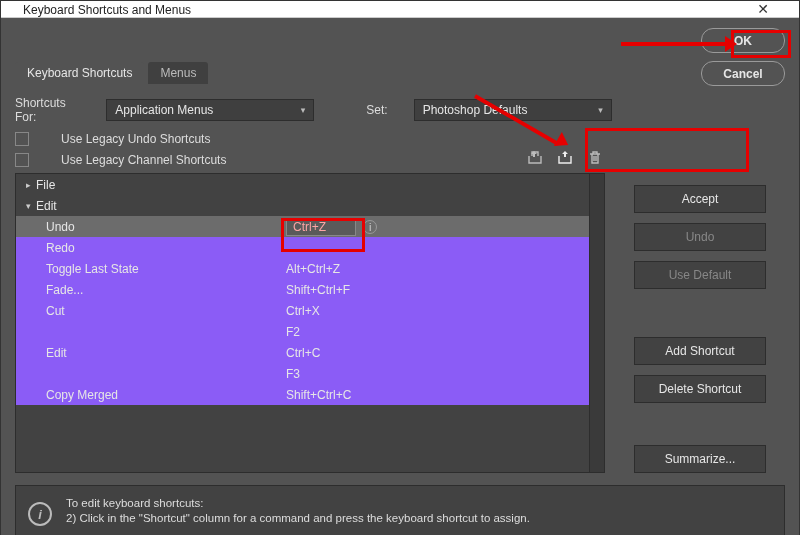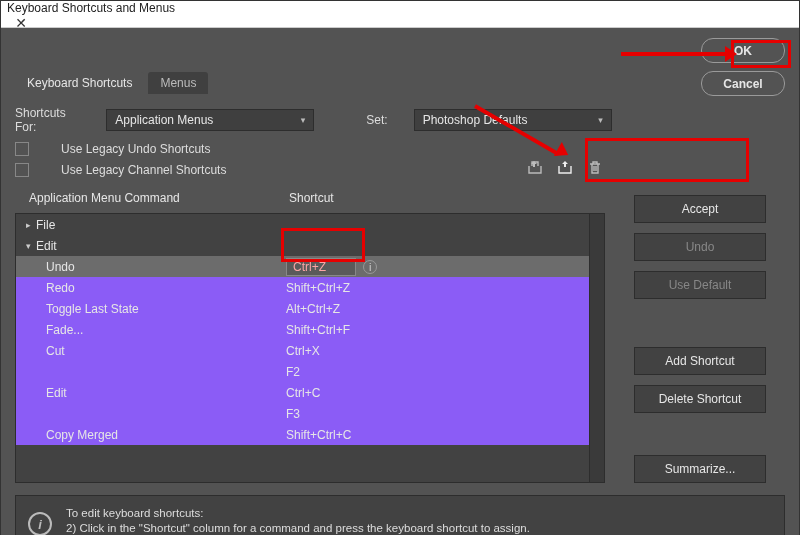--- a/index.html
+++ b/index.html
@@ -16,26 +16,25 @@
     height: 535px;
     box-sizing: border-box;
     border: 1px solid #333;
     display: flex;
     flex-direction: column;
   }
   .titlebar {
     height: 26px;
     background: #fff;
     display: flex;
-    align-items: flex-start;
-    padding: 0 6px;
+    align-items: flex-end;
+    padding: 0 22px;
     font-size: 12px;
     color: #222;
     border-bottom: 1px solid #ccc;
-    flex-direction: column;
   }
   .titlebar .spacer { flex: 1; }
   .close-x {
     width: 28px;
     text-align: center;
     font-size: 14px;
     color: #333;
   }
   .body {
     flex: 1;
@@ -327,24 +326,20 @@
         <span>
           <svg width="16" height="16" viewBox="0 0 16 16">
               <path fill="none" stroke="#bbb" stroke-width="1.4" d="M3 4h10M5 4v9h6V4M6 4V2h4v2M7 6v5M9 6v5"></path>
             </svg>
         </span>
       </span>
     </div>
 
     <div class="mainrow">
       <div style="flex:1;display:flex;flex-direction:column;min-height:0;">
-        <div class="coltitles">
-          <div class="colcmd">Application Menu Command</div>
-          <div class="colsc">Shortcut</div>
-        </div>
         <div class="listpanel">
           <div class="listwrap">
             <div class="list">
               <div class="grouprow">
                 <span class="chev">▸</span>
                 <span>File</span>
               </div>
               <div class="grouprow">
                 <span class="chev">▾</span>
                 <span>Edit</span>
@@ -352,21 +347,20 @@
 
               <div class="cmdrow sel">
                 <span class="cmdname">Undo</span>
                 <span class="cmdshort">
                   <span class="editbox">Ctrl+Z</span>
                   <span style="margin-left:4px;color:#ccc;font-size:11px;border:1px solid #999;border-radius:50%;width:12px;height:12px;display:inline-flex;align-items:center;justify-content:center;">i</span>
                 </span>
               </div>
               <div class="cmdrow">
                 <span class="cmdname">Redo</span>
-                <span class="cmdshort">Shift+Ctrl+Z</span>
               </div>
               <div class="cmdrow">
                 <span class="cmdname">Toggle Last State</span>
                 <span class="cmdshort">Alt+Ctrl+Z</span>
               </div>
               <div class="cmdrow">
                 <span class="cmdname">Fade...</span>
                 <span class="cmdshort">Shift+Ctrl+F</span>
               </div>
               <div class="cmdrow">

